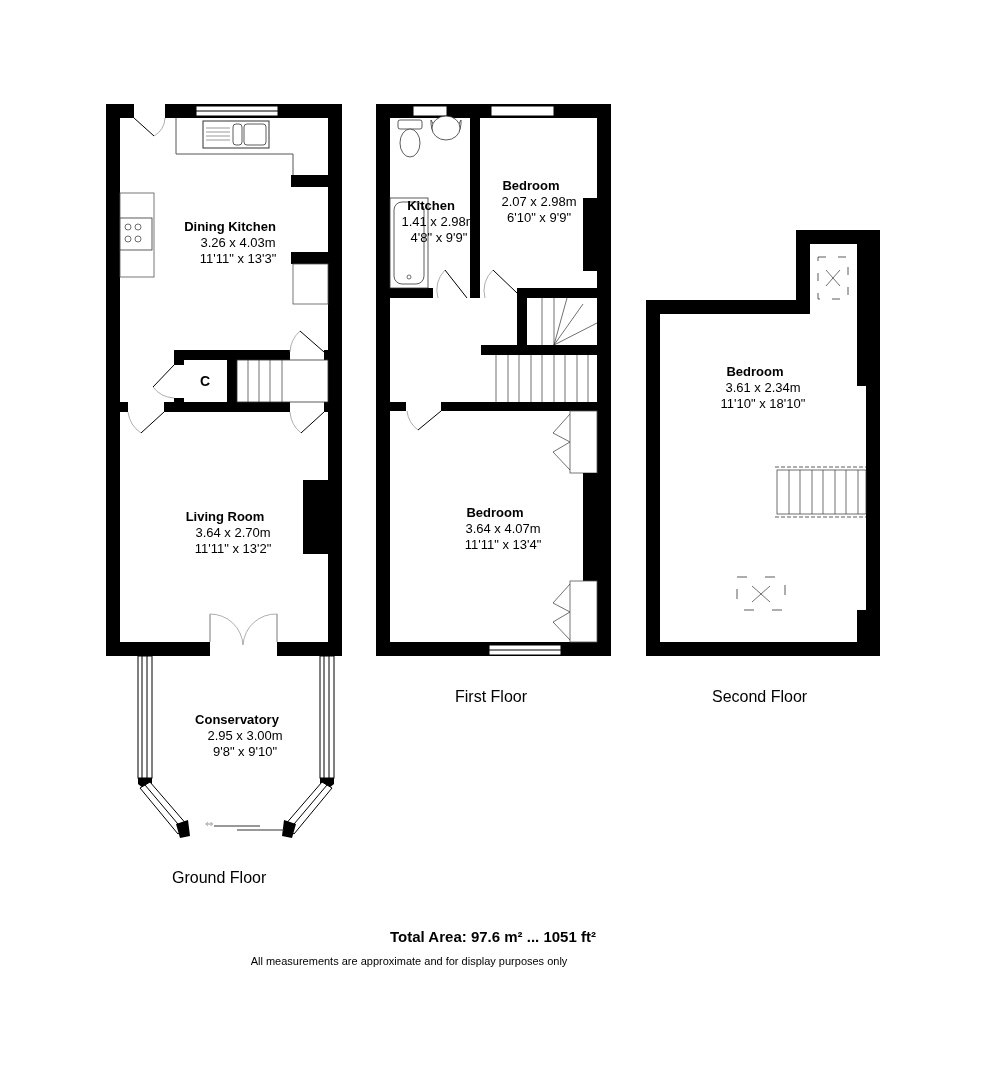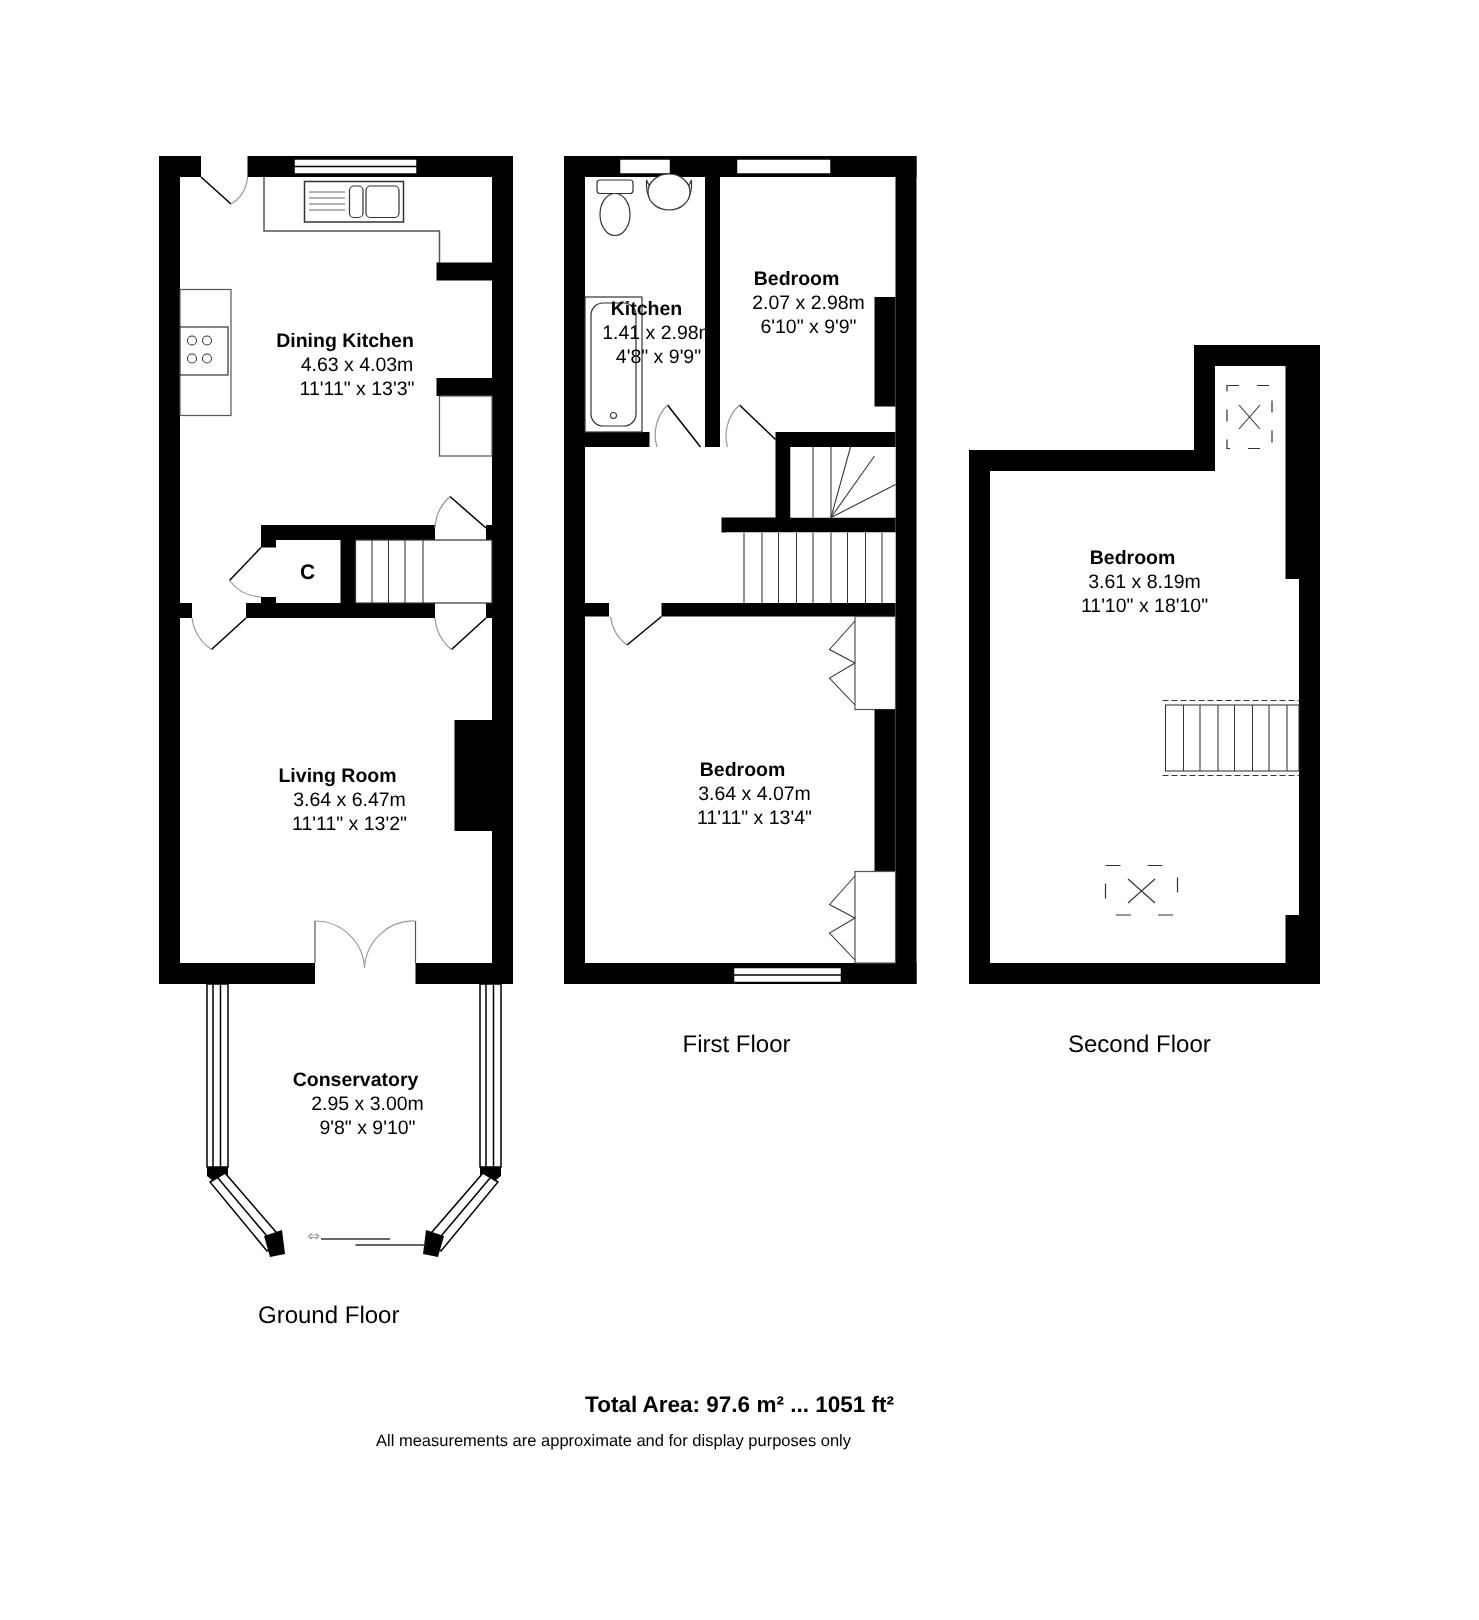--- a/index.html
+++ b/index.html
@@ -186,27 +186,27 @@
     <line x1="812" y1="470" x2="812" y2="514" stroke="#333" stroke-width="0.7"></line>
     <line x1="823" y1="470" x2="823" y2="514" stroke="#333" stroke-width="0.7"></line>
     <line x1="835" y1="470" x2="835" y2="514" stroke="#333" stroke-width="0.7"></line>
     <line x1="846" y1="470" x2="846" y2="514" stroke="#333" stroke-width="0.7"></line>
     <line x1="858" y1="470" x2="858" y2="514" stroke="#333" stroke-width="0.7"></line>
   </g>
 </svg>
 
 <div class="label" style="left:155px; top:219px; width:150px;">
   <span class="name">Dining Kitchen</span>
-  <span class="dim">4.63 x 4.03m</span>
+  <span class="dim">3.26 x 4.03m</span>
   <span class="dim">11'11" x 13'3"</span>
 </div>
 <div class="c-label" style="left:200px; top:373px;">C</div>
 <div class="label" style="left:150px; top:509px; width:150px;">
   <span class="name">Living Room</span>
-  <span class="dim">3.64 x 6.47m</span>
+  <span class="dim">3.64 x 2.70m</span>
   <span class="dim">11'11" x 13'2"</span>
 </div>
 <div class="label" style="left:162px; top:712px; width:150px;">
   <span class="name">Conservatory</span>
   <span class="dim">2.95 x 3.00m</span>
   <span class="dim">9'8" x 9'10"</span>
 </div>
 
 <div class="label" style="left:381px; top:198px; width:100px;">
   <span class="name">Kitchen</span>
@@ -219,21 +219,21 @@
   <span class="dim">6'10" x 9'9"</span>
 </div>
 <div class="label" style="left:420px; top:505px; width:150px;">
   <span class="name">Bedroom</span>
   <span class="dim">3.64 x 4.07m</span>
   <span class="dim">11'11" x 13'4"</span>
 </div>
 
 <div class="label" style="left:680px; top:364px; width:150px;">
   <span class="name">Bedroom</span>
-  <span class="dim">3.61 x 8.19m</span>
+  <span class="dim">3.61 x 2.34m</span>
   <span class="dim">11'10" x 18'10"</span>
 </div>
 
 <div class="floor-title" style="left:172px; top:869px;">Ground Floor</div>
 <div class="floor-title" style="left:455px; top:688px;">First Floor</div>
 <div class="floor-title" style="left:712px; top:688px;">Second Floor</div>
 
 <div class="total">Total Area: 97.6 m² ... 1051 ft²</div>
 <div class="note">All measurements are approximate and for display purposes only</div>
 

